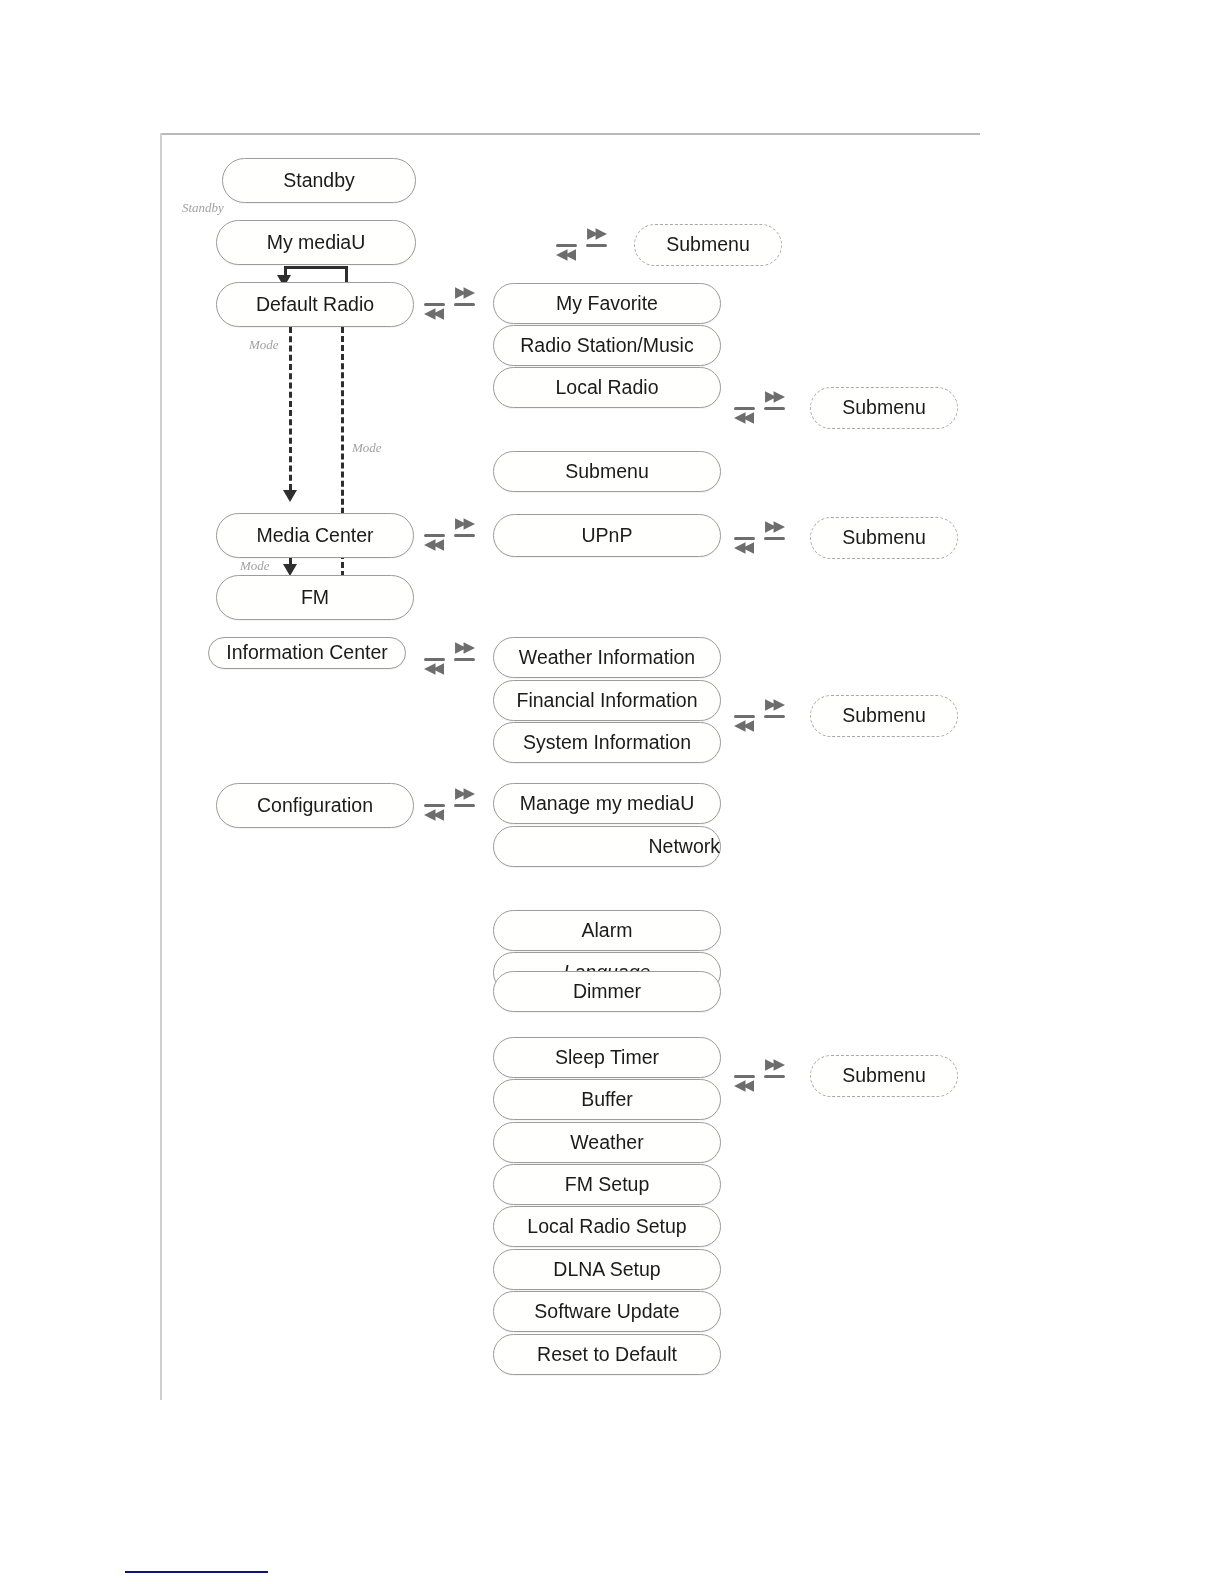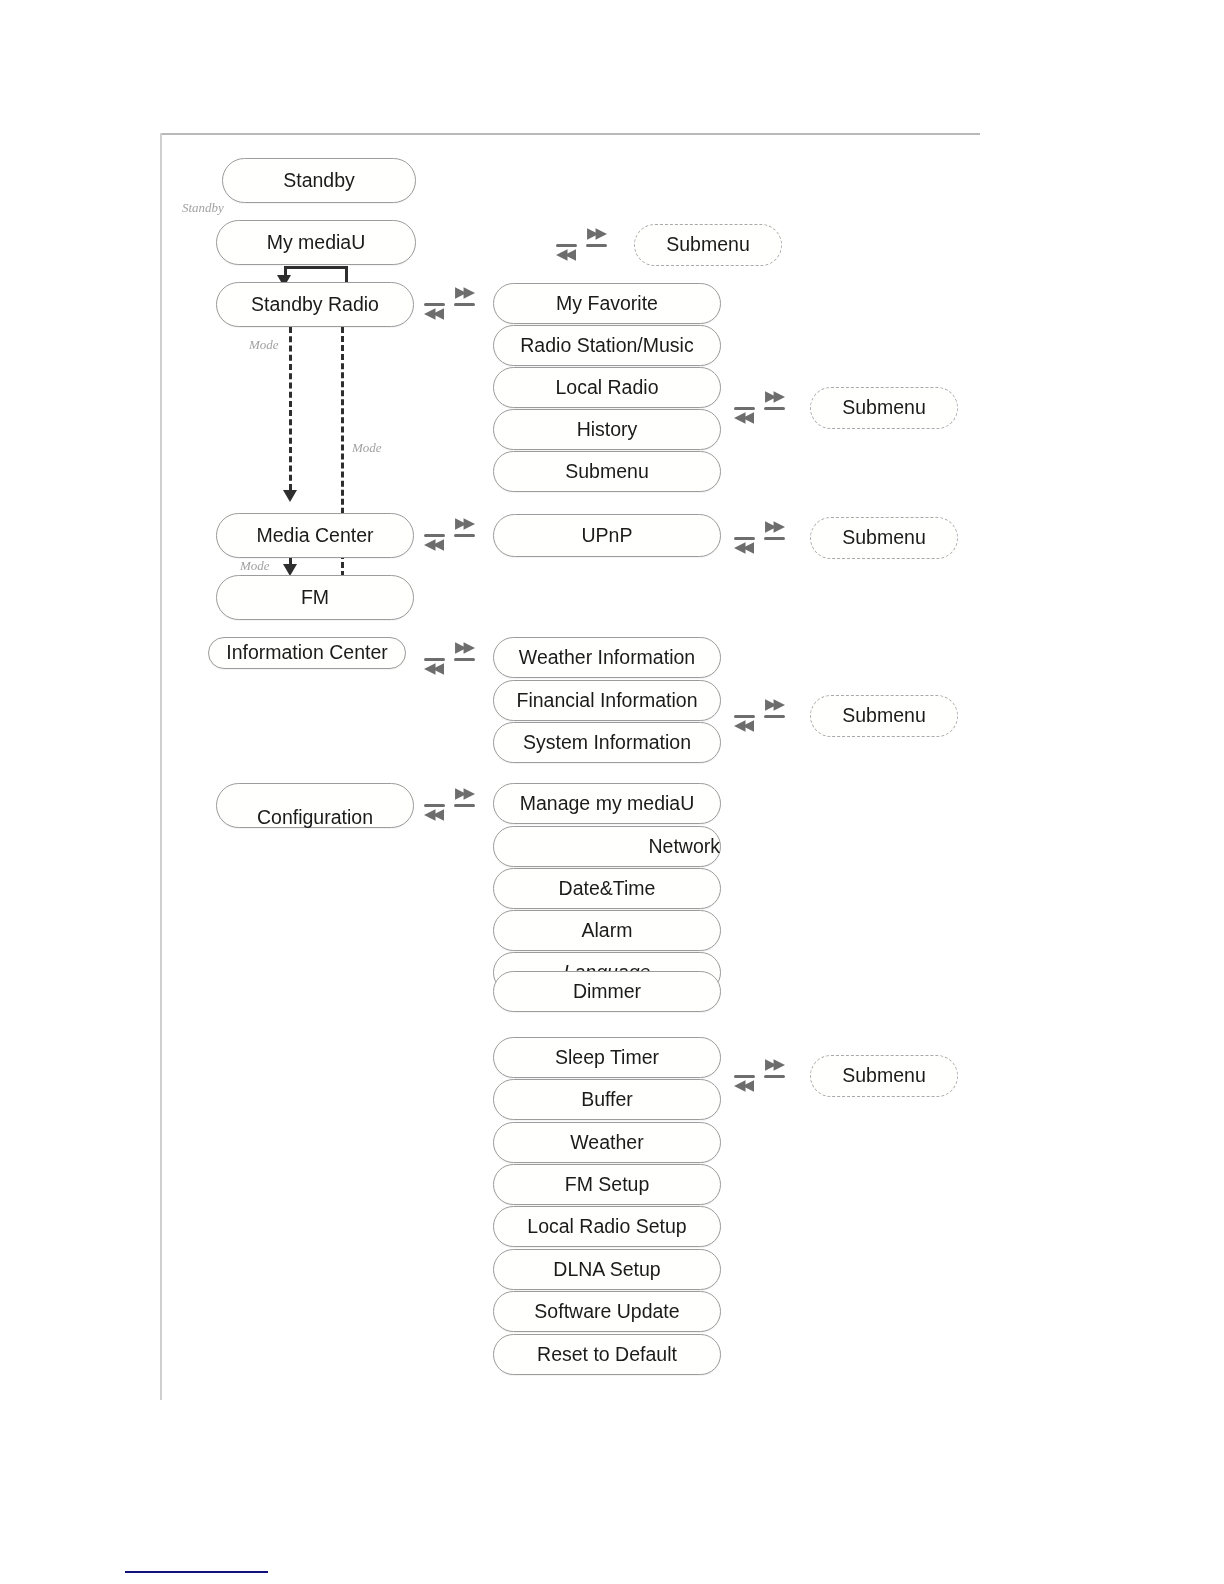--- a/index.html
+++ b/index.html
@@ -154,21 +154,21 @@
   <div class="pill" style="left:216px; top:220px; width:200px; height:45px;">
     <span>My mediaU</span>
   </div>
 
   <div class="bracket-v" style="left:345px; top:266px; height:22px;"></div>
   <div class="bracket-h" style="left:284px; top:266px; width:63px;"></div>
   <div class="bracket-v" style="left:284px; top:266px; height:12px;"></div>
   <div class="arrowhead" style="left:277px; top:275px;"></div>
 
   <div class="pill" style="left:216px; top:282px; width:198px; height:45px;">
-    <span>Standby Radio</span>
+    <span>Default Radio</span>
   </div>
 
   <div class="anno" style="left:249px; top:338px;">Mode</div>
   <div class="vline" style="left:289px; top:327px; height:163px;"></div>
   <div class="arrowhead" style="left:283px; top:490px;"></div>
 
   <div class="vline" style="left:341px; top:327px; height:250px;"></div>
   <div class="anno" style="left:352px; top:441px;">Mode</div>
 
   <div class="pill" style="left:216px; top:513px; width:198px; height:45px;">
@@ -180,21 +180,21 @@
   <div class="arrowhead" style="left:283px; top:564px;"></div>
 
   <div class="pill" style="left:216px; top:575px; width:198px; height:45px;">
     <span>FM</span>
   </div>
 
   <div class="pill" style="left:208px; top:637px; width:198px; height:32px;">
     <span>Information Center</span>
   </div>
 
-  <div class="pill" style="left:216px; top:783px; width:198px; height:45px;align-items:flex-end;">
+  <div class="pill" style="left:216px; top:783px; width:198px; height:45px;">
     <span>Configuration</span>
   </div>
 
   <div class="conn" style="left:424px; top:285px;">
     <div class="dash-l"></div>
     <div class="dash-r"></div>
     <div class="gl-rew">◀◀</div>
     <div class="gl-ff">▶▶</div>
   </div>
 
@@ -221,23 +221,20 @@
 
   <div class="pill" style="left:493px; top:283px; width:228px; height:41px;">
     <span>My Favorite</span>
   </div>
   <div class="pill" style="left:493px; top:325px; width:228px; height:41px;">
     <span>Radio Station/Music</span>
   </div>
   <div class="pill" style="left:493px; top:367px; width:228px; height:41px;">
     <span>Local Radio</span>
   </div>
-  <div class="pill" style="left:493px; top:409px; width:228px; height:41px;">
-    <span>History</span>
-  </div>
   <div class="pill" style="left:493px; top:451px; width:228px; height:41px;">
     <span>Submenu</span>
   </div>
 
   <div class="pill" style="left:493px; top:514px; width:228px; height:43px;">
     <span>UPnP</span>
   </div>
 
   <div class="pill" style="left:493px; top:637px; width:228px; height:41px;">
     <span>Weather Information</span>
@@ -248,23 +245,20 @@
   <div class="pill" style="left:493px; top:722px; width:228px; height:41px;">
     <span>System Information</span>
   </div>
 
   <div class="pill" style="left:493px; top:783px; width:228px; height:41px;">
     <span>Manage my mediaU</span>
   </div>
   <div class="pill" style="left:493px; top:826px; width:228px; height:41px;justify-content:flex-end;">
     <span>Network</span>
   </div>
-  <div class="pill" style="left:493px; top:868px; width:228px; height:41px;">
-    <span>Date&amp;Time</span>
-  </div>
   <div class="pill" style="left:493px; top:910px; width:228px; height:41px;">
     <span>Alarm</span>
   </div>
   <div class="pill" style="left:493px; top:952px; width:228px; height:41px;font-style:italic;">
     <span>Language</span>
   </div>
   <div class="pill" style="left:493px; top:971px; width:228px; height:41px;text-align:right;">
     <span>Dimmer</span>
   </div>
   <div class="pill" style="left:493px; top:1037px; width:228px; height:41px;">

